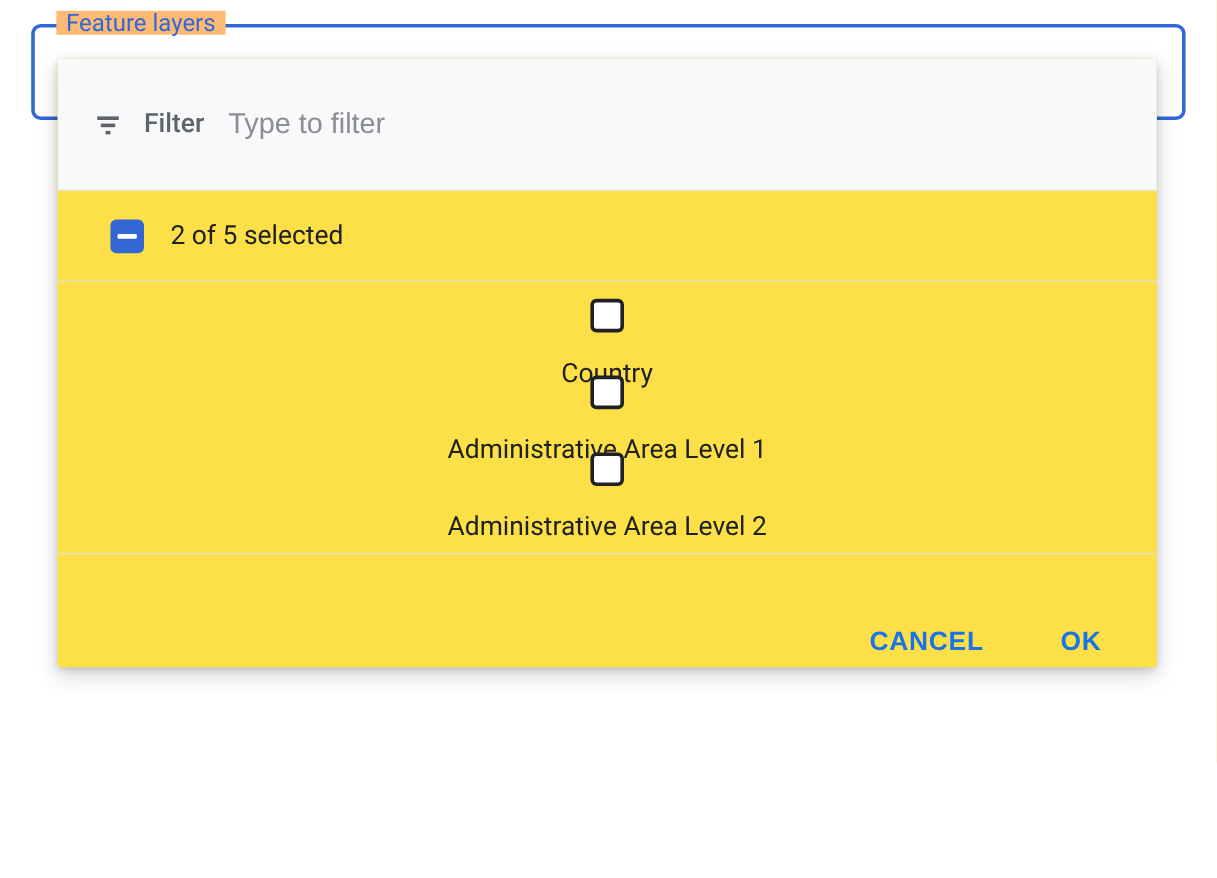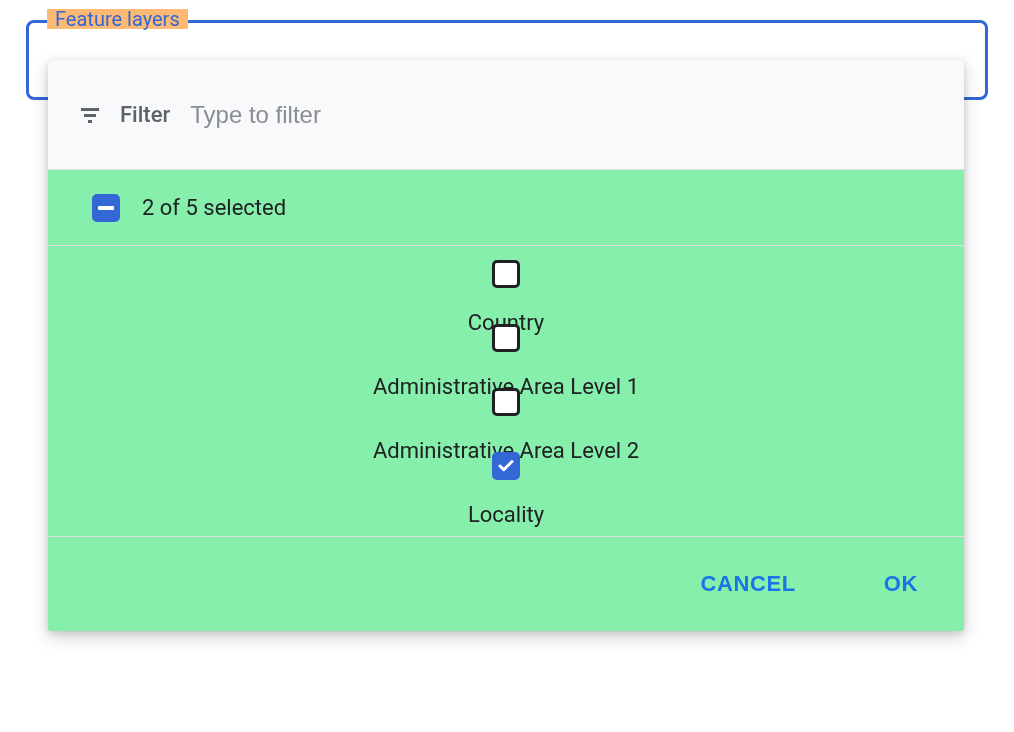--- a/index.html
+++ b/index.html
@@ -37,23 +37,23 @@
     left: 18px;
     background: #fdba74;
     padding: 0 8px;
     color: var(--accent);
     font-size: 20px;
     line-height: 20px;
   }
   .dropdown-panel {
     position: absolute;
     left: 48px;
-    top: 60px;
+    top: 49px;
     width: 916px;
-    background: #86efac;
+    background: #fde047;
     border-radius: 3px;
     box-shadow: 0 6px 18px rgba(0,0,0,0.18), 0 2px 6px rgba(0,0,0,0.12);
     overflow: hidden;
   }
   .filter-bar {
     display: flex;
     align-items: center;
     height: 110px;
     padding: 0 30px;
     background: var(--panel-bg);
@@ -130,24 +130,24 @@
     display: block;
     width: 16px;
     height: 4px;
     background: #fff;
     border-radius: 1px;
   }
   .checkbox.checked svg { display: block; }
   .actions {
     display: flex;
     justify-content: flex-end;
-    align-items: center;
+    align-items: flex-end;
     height: 94px;
     padding: 0 40px;
-    gap: 76px;
+    gap: 52px;
   }
   .btn {
     background: none;
     border: none;
     font-size: 22px;
     font-weight: 600;
     letter-spacing: 0.6px;
     color: var(--accent-bright);
     cursor: pointer;
     padding: 8px 6px;
@@ -185,28 +185,20 @@
         <span class="option-label">Country</span>
       </div>
       <div class="option-row">
         <span class="checkbox unchecked"></span>
         <span class="option-label">Administrative Area Level 1</span>
       </div>
       <div class="option-row">
         <span class="checkbox unchecked"></span>
         <span class="option-label">Administrative Area Level 2</span>
       </div>
-      <div class="option-row">
-        <span class="checkbox checked">
-          <svg width="18" height="18" viewBox="0 0 24 24">
-            <path d="M20 6L9 17l-5-5" fill="none" stroke="#fff" stroke-width="4" stroke-linecap="round" stroke-linejoin="round"></path>
-          </svg>
-        </span>
-        <span class="option-label">Locality</span>
-      </div>
     </div>
 
   <div class="actions">
     <button class="btn">CANCEL</button>
     <button class="btn">OK</button>
   </div>
 
 </div>
 
 </body></html>

